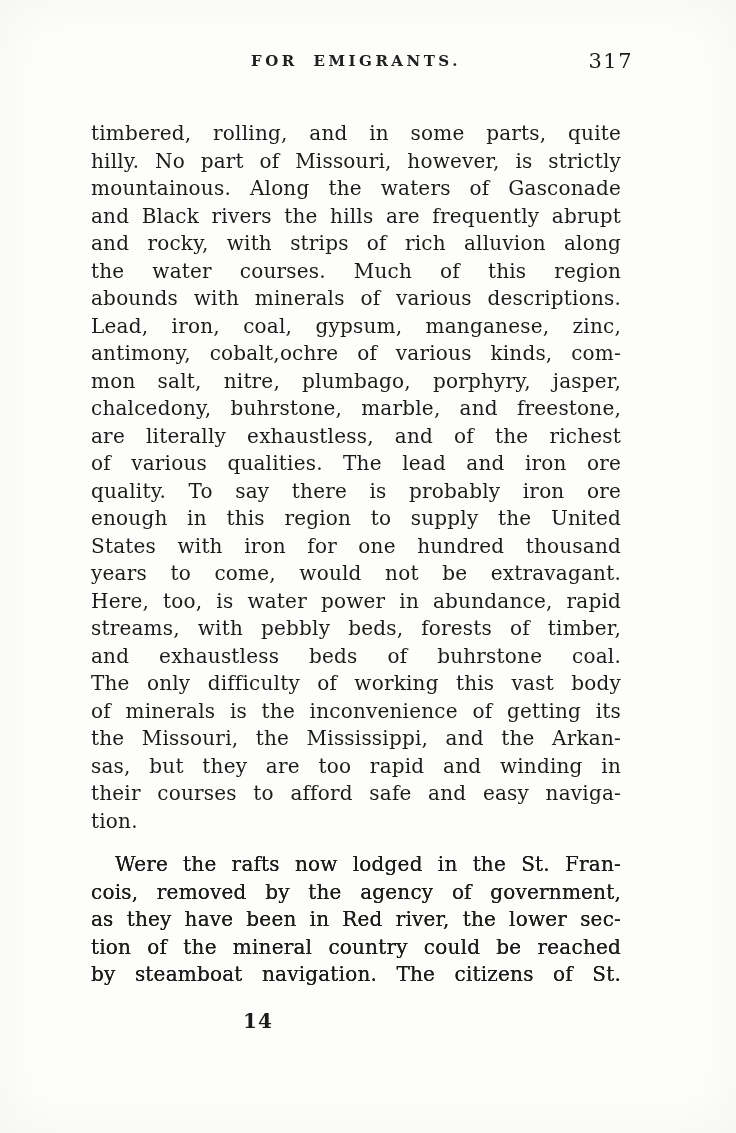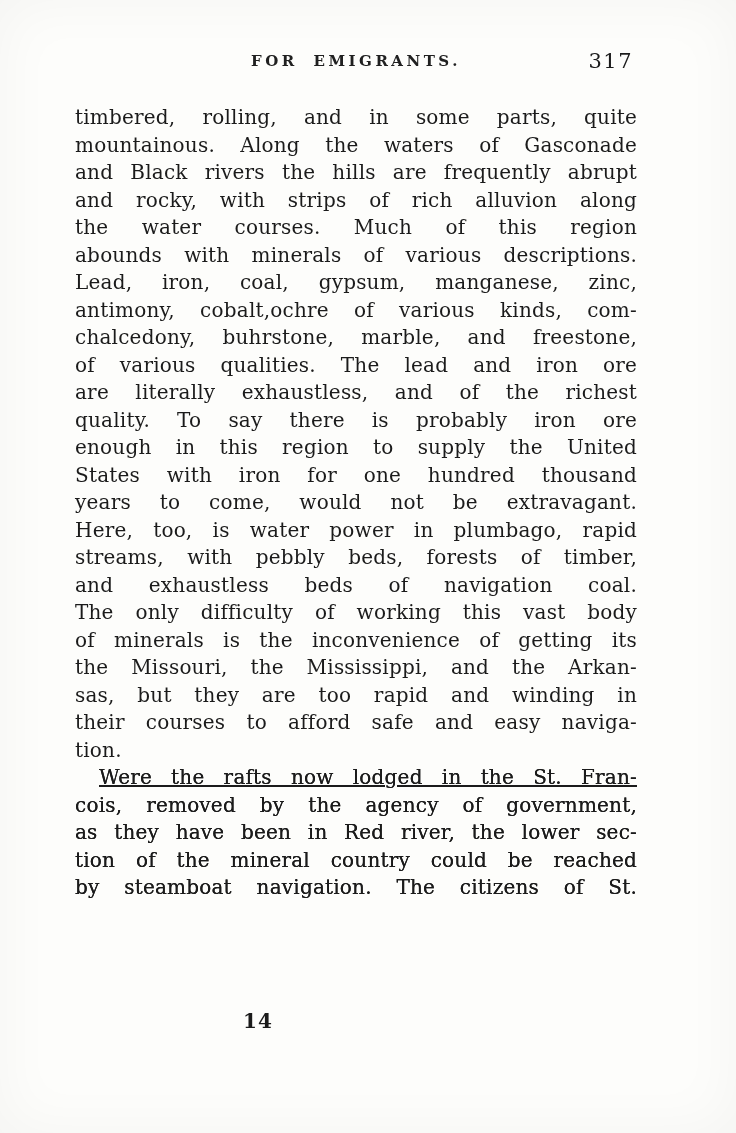--- a/index.html
+++ b/index.html
@@ -47,28 +47,28 @@
   }
   .body-text {
     position: absolute;
     top: 104px;
     left: 75px;
     width: 562px;
     font-size: 20px;
     line-height: 27.5px;
     letter-spacing: 0.2px;
   }
-  .paragraph { margin: 0; }
+  .paragraph { margin: 16px; }
   .line {
     text-align: justify;
     text-align-last: justify;
     white-space: normal;
   }
   .line.no-justify { text-align-last: left; }
-  .line.indent { text-indent: 24px; text-decoration: underline; }
+  .line.indent { text-indent: 24px; }
   
   .paragraph:nth-child(2) .line {
     text-shadow: 0 0 0.6px #151515;
   }
   .signature-mark {
     position: absolute;
     top: 1008px;
     left: 75px;
     width: 562px;
     font-size: 20px;
@@ -85,37 +85,39 @@
 <div class="page">
 
   <div class="running-head">
     <div class="head-title">FOR EMIGRANTS.</div>
     <div class="page-number">317</div>
   </div>
 
   <div class="body-text">
       <div class="paragraph">
         <div class="line">timbered, rolling, and in some parts, quite</div>
+        <div class="line">hilly. No part of Missouri, however, is strictly</div>
         <div class="line">mountainous. Along the waters of Gasconade</div>
         <div class="line">and Black rivers the hills are frequently abrupt</div>
         <div class="line">and rocky, with strips of rich alluvion along</div>
         <div class="line">the water courses. Much of this region</div>
         <div class="line">abounds with minerals of various descriptions.</div>
         <div class="line">Lead, iron, coal, gypsum, manganese, zinc,</div>
         <div class="line">antimony, cobalt,ochre of various kinds, com-</div>
+        <div class="line">mon salt, nitre, plumbago, porphyry, jasper,</div>
         <div class="line">chalcedony, buhrstone, marble, and freestone,</div>
+        <div class="line">are literally exhaustless, and of the richest</div>
         <div class="line">of various qualities. The lead and iron ore</div>
-        <div class="line">are literally exhaustless, and of the richest</div>
         <div class="line">quality. To say there is probably iron ore</div>
         <div class="line">enough in this region to supply the United</div>
         <div class="line">States with iron for one hundred thousand</div>
         <div class="line">years to come, would not be extravagant.</div>
-        <div class="line">Here, too, is water power in plumbago, rapid</div>
+        <div class="line">Here, too, is water power in abundance, rapid</div>
         <div class="line">streams, with pebbly beds, forests of timber,</div>
-        <div class="line">and exhaustless beds of navigation coal.</div>
+        <div class="line">and exhaustless beds of buhrstone coal.</div>
         <div class="line">The only difficulty of working this vast body</div>
         <div class="line">of minerals is the inconvenience of getting its</div>
         <div class="line">the Missouri, the Mississippi, and the Arkan-</div>
         <div class="line">sas, but they are too rapid and winding in</div>
         <div class="line">their courses to afford safe and easy naviga-</div>
         <div class="line no-justify">tion.</div>
       </div>
       <div class="paragraph">
         <div class="line indent">Were the rafts now lodged in the St. Fran-</div>
         <div class="line">cois, removed by the agency of government,</div>

